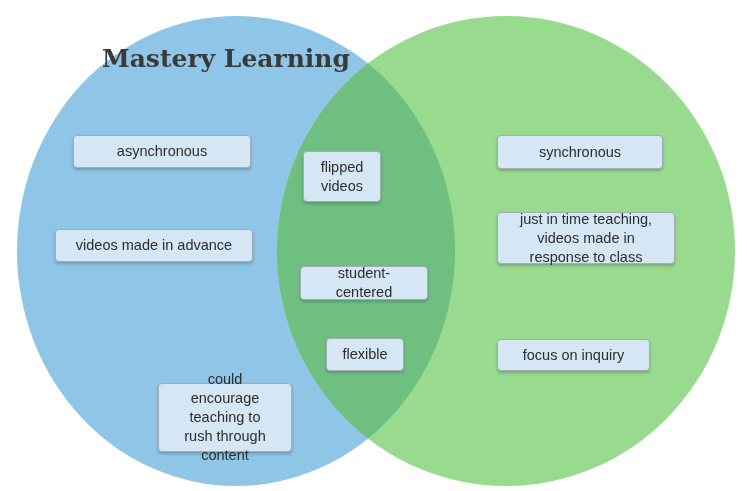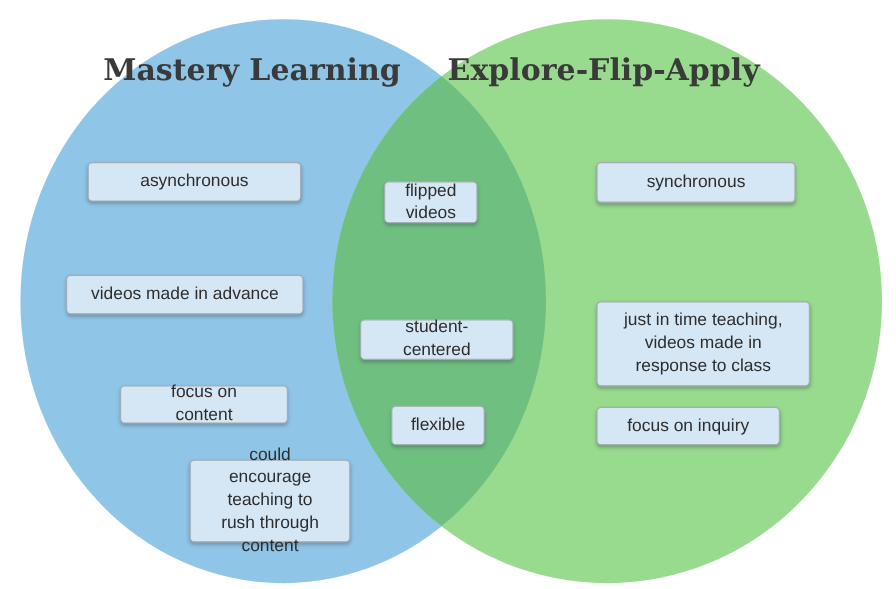--- a/index.html
+++ b/index.html
@@ -17,20 +17,21 @@
   }
   #venn-svg {
     position: absolute;
     left: 0;
     top: 0;
   }
   .circle-title {
     position: absolute;
     top: 44px;
     width: 280px;
+    text-align: center;
     font-family: "DejaVu Serif", serif;
     font-weight: bold;
     font-size: 25px;
     letter-spacing: 0px;
     color: var(--title-text, #3a3a3a);
     white-space: nowrap;
   }
   #title-left  { left: 86px; }
   #title-right { left: 373px; }
   .label-box {
@@ -48,51 +49,49 @@
     font-size: 14.5px;
     line-height: 19px;
     padding: 2px 16px;
   }
   
   #box-asynchronous   { left: 73px;  top: 135px; width: 178px; height: 33px; }
   #box-videos-advance { left: 55px;  top: 229px; width: 198px; height: 33px; text-align: center; }
   #box-focus-content  { left: 100px; top: 321px; width: 140px; height: 32px; }
   #box-rush-content   { left: 158px; top: 383px; width: 134px; height: 69px; }
   
-  #box-flipped-videos   { left: 320px; top: 151px; width: 78px;  height: 35px; }
+  #box-flipped-videos   { left: 303px; top: 151px; width: 78px;  height: 51px; }
   #box-student-centered { left: 300px; top: 266px; width: 128px; height: 34px; }
   #box-flexible         { left: 326px; top: 338px; width: 78px;  height: 33px; }
   
   #box-synchronous   { left: 497px; top: 135px; width: 166px; height: 34px; }
-  #box-jit-teaching  { left: 497px; top: 212px; width: 178px; height: 71px; margin-top: 39px; }
+  #box-jit-teaching  { left: 497px; top: 212px; width: 178px; height: 52px; }
   #box-focus-inquiry { left: 497px; top: 339px; width: 153px; height: 32px; }
 </style>
 </head>
 <body>
 
 <div id="stage">
 
   <svg id="venn-svg" width="747" height="491" viewBox="0 0 747 491">
     <defs>
       <clipPath id="leftClip">
         <ellipse cx="236" cy="251" rx="219" ry="235"></ellipse>
       </clipPath>
     </defs>
     <ellipse cx="236" cy="251" rx="219" ry="235" fill="#8fc5e7"></ellipse>
     <ellipse cx="506" cy="251" rx="229" ry="235" fill="#99db8e"></ellipse>
     <ellipse cx="506" cy="251" rx="229" ry="235" fill="#6fc080" clip-path="url(#leftClip)"></ellipse>
   </svg>
 
   <div id="title-left" class="circle-title">Mastery Learning</div>
 
-  <div id="title-right" class="circle-title">Explore-Flip-Apply</div>
 
   <div id="box-asynchronous" class="label-box">asynchronous</div>
   <div id="box-videos-advance" class="label-box">videos made in advance</div>
-  <div id="box-focus-content" class="label-box">focus on content</div>
   <div id="box-rush-content" class="label-box">could encourage teaching to rush through content</div>
 
   <div id="box-flipped-videos" class="label-box">flipped videos</div>
   <div id="box-student-centered" class="label-box">student-centered</div>
   <div id="box-flexible" class="label-box">flexible</div>
 
   <div id="box-synchronous" class="label-box">synchronous</div>
   <div id="box-jit-teaching" class="label-box">just in time teaching, videos made in response to class</div>
   <div id="box-focus-inquiry" class="label-box">focus on inquiry</div>
 

